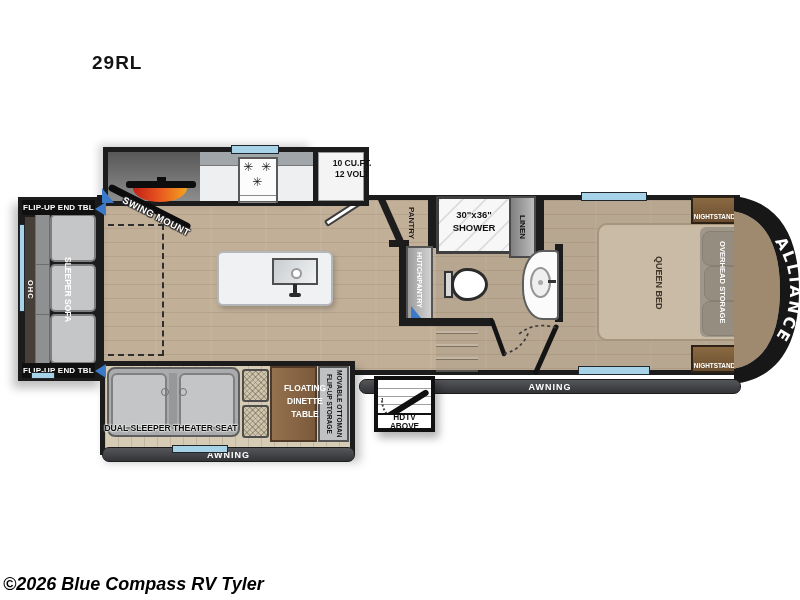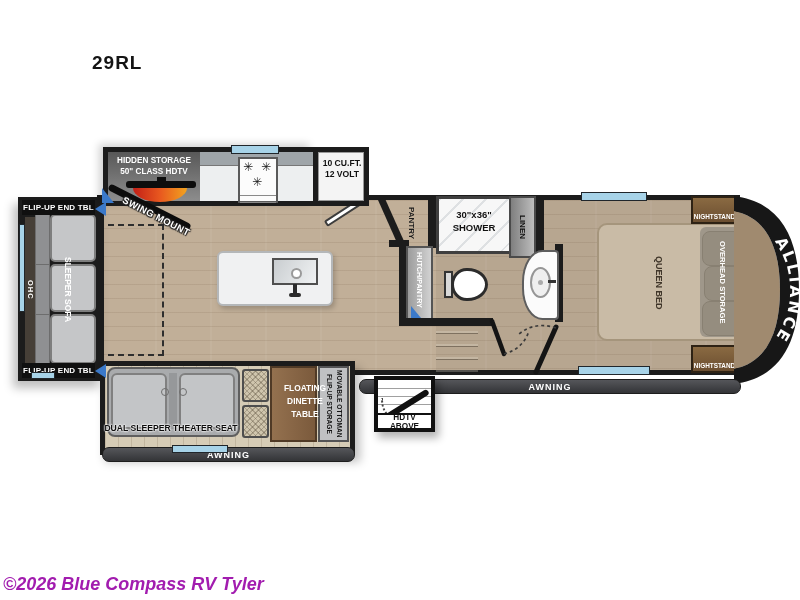--- a/index.html
+++ b/index.html
@@ -66,21 +66,21 @@
   .swing-lbl{left:118px;top:191px;width:86px;transform:rotate(27deg);transform-origin:left center;
     z-index:16;color:#fff;font-size:9.5px;text-align:center;letter-spacing:.4px;
     text-shadow:1px 1px 1px #222,-1px -1px 1px #222,1px -1px 1px #222,-1px 1px 1px #222;}
   .swivel-icon{position:absolute;left:102px;top:188px;width:0;height:0;z-index:15;
     border-bottom:15px solid #3b79c9;border-right:12px solid transparent;}
 
   
   .fridge-box{left:313px;top:147px;width:56px;height:59px;background:#1c1c1c;z-index:10;}
   .fridge-int{left:318px;top:152px;width:46px;height:49px;background:#f4f4f4;border:1px solid #9a9a9a;
     box-sizing:border-box;z-index:11;}
-  .fridge-lbl{left:318px;top:158px;width:48px;font-size:8.6px;line-height:1.3;z-index:12;}
+  .fridge-lbl{left:328px;top:158px;width:48px;font-size:8.6px;line-height:1.3;z-index:12;}
   .fridge-door{left:322px;top:208px;width:46px;height:7px;background:#fff;border:2px solid #3c3c3c;
     box-sizing:border-box;transform:rotate(-33deg);z-index:9;border-radius:2px;}
 
   
   .wall-top{left:366px;top:195px;width:374px;height:9px;}
   .wall-bot{left:348px;top:365px;width:392px;height:10px;}
 
   
   .pantry-wall{left:378px;top:200px;width:7px;height:47px;transform:rotate(-24deg);
     transform-origin:top left;background:#1c1c1c;position:absolute;z-index:8;}
@@ -176,21 +176,21 @@
   .tread{position:absolute;left:378px;width:53px;height:0;border-top:1.5px solid #a0a0a0;z-index:23;}
   .step-diag{left:379px;top:419px;width:58px;height:6px;background:#101010;border-radius:3px;
     transform:rotate(-32deg);transform-origin:left center;z-index:24;}
   .step-arc{left:381px;top:398px;width:16px;height:20px;border-left:2px dotted #444;
     border-bottom:2px dotted #444;border-radius:0 0 0 90%;z-index:24;position:absolute;}
   .step-lbl{left:378px;top:413px;width:53px;height:15px;background:#fff;border-top:2px solid #101010;
     box-sizing:border-box;font-size:8.2px;z-index:25;}
 
   
   .title{left:92px;top:52px;font-size:19px;font-weight:600;color:#141414;letter-spacing:1px;z-index:40;}
-  .watermark{left:3px;top:574px;font-size:18px;font-weight:bold;font-style:italic;color:#a21caf;z-index:40;}
+  .watermark{left:3px;top:574px;font-size:18px;font-weight:bold;font-style:italic;color:#000000;z-index:40;}
 
   svg.overlay{position:absolute;left:0;top:0;z-index:18;pointer-events:none;}
 </style>
 </head>
 <body>
 
 <div id="stage">
 
   <div class="abs title lbl">29RL</div>
 
@@ -216,22 +216,20 @@
     </div>
   <div class="cushion" style="top:214px;"></div>
   <div class="cushion" style="top:264px;"></div>
   <div class="cushion" style="top:314px;height:50px;"></div>
   <div class="abs sofa-lbl ctr lbl vtext">SLEEPER SOFA</div>
   <div class="wall corner-tl"></div>
   <div class="wall corner-bl"></div>
 
   <div class="abs kit-slide"></div>
   <div class="abs ent-sec"></div>
-  <div class="abs ent-lbl ctr lbl pre">HIDDEN STORAGE
-50" CLASS HDTV</div>
   <div class="abs tv-mount"></div>
   <div class="abs tv-bar"></div>
   <div class="abs swing-arc"></div>
   <div class="abs counter"></div>
   <div class="abs backsplash"></div>
   <div class="abs stove"></div>
   <span class="burner" style="left:243px;top:161px;">✳</span>
   <span class="burner" style="left:261px;top:161px;">✳</span>
   <span class="burner" style="left:252px;top:176px;">✳</span>
   <div class="abs stove-drawer"></div>

